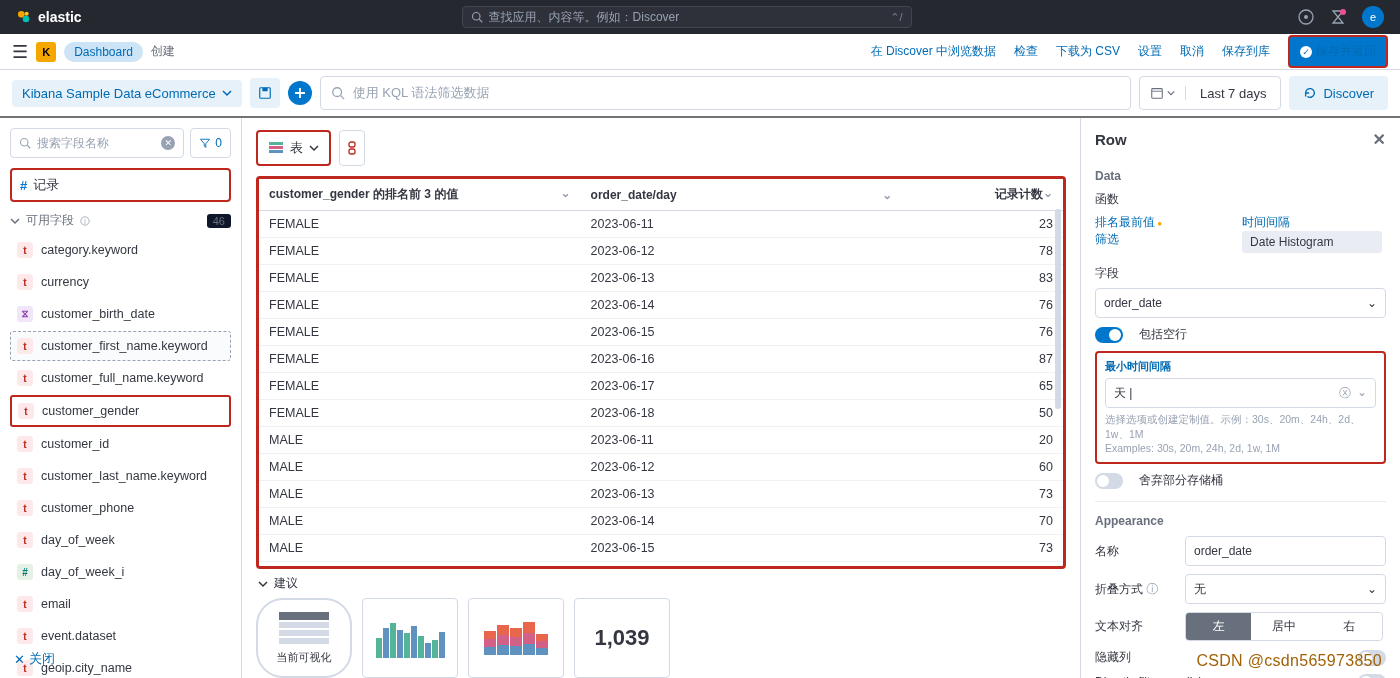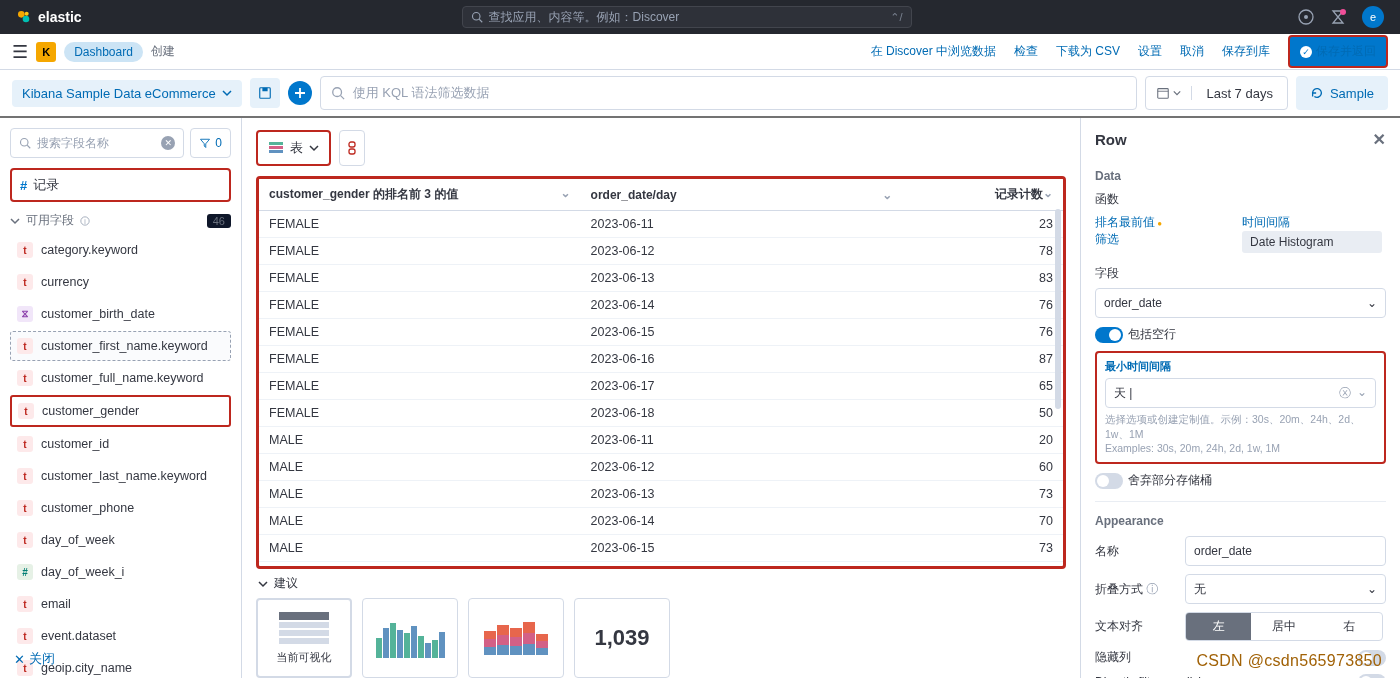--- a/index.html
+++ b/index.html
@@ -60,37 +60,37 @@
 .table-wrap { border: 3px solid #bd271e; border-radius: 4px; margin-top: 10px; height: 398px; overflow: hidden; position: relative; }
 .data-table { width: 100%; border-collapse: collapse; font-size: 12.5px; }
 .data-table th { text-align: left; padding: 7px 10px; font-weight: 600; border-bottom: 1px solid #d3dae6; background: #fff; font-size: 12px; }
 .data-table th .sort { float: right; color: #98a2b3; }
 .data-table th:last-child { text-align: right; }
 .data-table td { padding: 6px 10px; border-bottom: 1px solid #eef2f7; }
 .data-table td:last-child { text-align: right; }
 .suggestion-header { display: flex; align-items: center; gap: 6px; font-size: 12px; color: #343741; padding: 6px 2px; }
 .suggestions { display: flex; gap: 10px; }
 .sug-card { width: 96px; height: 80px; border: 1px solid #d3dae6; border-radius: 4px; display: flex; flex-direction: column; align-items: center; justify-content: center; font-size: 11px; }
-.sug-card.active { border-width: 2px; }
+.sug-card.active { border-width: 2px; border-radius: 27px; }
 .sug-card .big { font-size: 22px; font-weight: 700; }
 .mini-bars { display: flex; gap: 1px; align-items: flex-end; height: 40px; }
 .mini-bars span { width: 6px; background: #5ba8db; }
 .stack-bars { display: flex; gap: 1px; }
 .stack-bars .col { width: 12px; display: flex; flex-direction: column-reverse; }
 
 .right-panel { width: 320px; border-left: 1px solid #d3dae6; display: flex; flex-direction: column; }
 .panel-header { display: flex; align-items: center; justify-content: space-between; padding: 12px 14px; font-size: 15px; font-weight: 600; }
 .panel-body { padding: 0 14px 26px; overflow-y: auto; font-size: 12px; }
 .sec-title { font-size: 12px; font-weight: 600; color: #69707d; margin: 8px 0 6px; }
 .func-row { display: flex; gap: 80px; margin-bottom: 6px; }
 .func-link { color: #006bb4; font-size: 12px; }
 .func-link.dot::after { content: " ●"; color: #f5a700; font-size: 8px; }
 .histogram-badge { background: #e9edf3; border-radius: 3px; padding: 4px 8px; font-size: 12px; width: 140px; }
 .select-box { width: 100%; height: 30px; border: 1px solid #d3dae6; border-radius: 4px; display: flex; align-items: center; padding: 0 8px; font-size: 12px; justify-content: space-between; }
-.toggle-row { display: flex; align-items: center; gap: 5px; margin: 8px 0; }
+.toggle-row { display: flex; align-items: center; gap: 16px; margin: 8px 0; }
 .toggle { width: 28px; height: 16px; border-radius: 8px; background: #07c; position: relative; }
 .toggle::after { content: ""; position: absolute; width: 12px; height: 12px; background: #fff; border-radius: 50%; top: 2px; right: 2px; }
 .toggle.off { background: #d3dae6; }
 .toggle.off::after { right: auto; left: 2px; }
 .interval-box { border: 2px solid #bd271e; border-radius: 4px; padding: 6px 8px; margin-top: 4px; }
 .interval-label { color: #006bb4; font-size: 11px; font-weight: 600; }
 .interval-input { display: flex; align-items: center; border: 1px solid #d3dae6; border-radius: 4px; height: 30px; padding: 0 8px; margin: 4px 0; justify-content: space-between; }
 .hint { font-size: 10.5px; color: #98a2b3; line-height: 1.4; }
 .divider { height: 1px; background: #e9edf3; margin: 12px 0; }
 .prop-row { display: flex; align-items: center; margin: 8px 0; }
@@ -193,21 +193,21 @@
           <path d="M1 3 L5 7 L9 3" fill="none" stroke="#69707d" stroke-width="1.5"></path>
         </svg>
     </div>
     <div class="range">Last 7 days</div>
   </div>
   <div class="refresh-btn">
     <svg width="14" height="14" viewBox="0 0 16 16">
         <path d="M3 8 a5 5 0 1 1 2 4" fill="none" stroke="#006bb4" stroke-width="1.5"></path>
         <path d="M3 12 L3 8 L7 8" fill="none" stroke="#006bb4" stroke-width="1.5"></path>
       </svg>
-    <span>Sample</span>
+    <span>Discover</span>
   </div>
 </div>
 
 <div class="main">
 
   <div class="left-panel">
     <div class="field-search">
       <div class="field-search-input">
         <svg width="12" height="12" viewBox="0 0 16 16">
             <circle cx="7" cy="7" r="5" fill="none" stroke="#98a2b3" stroke-width="1.5"></circle>

